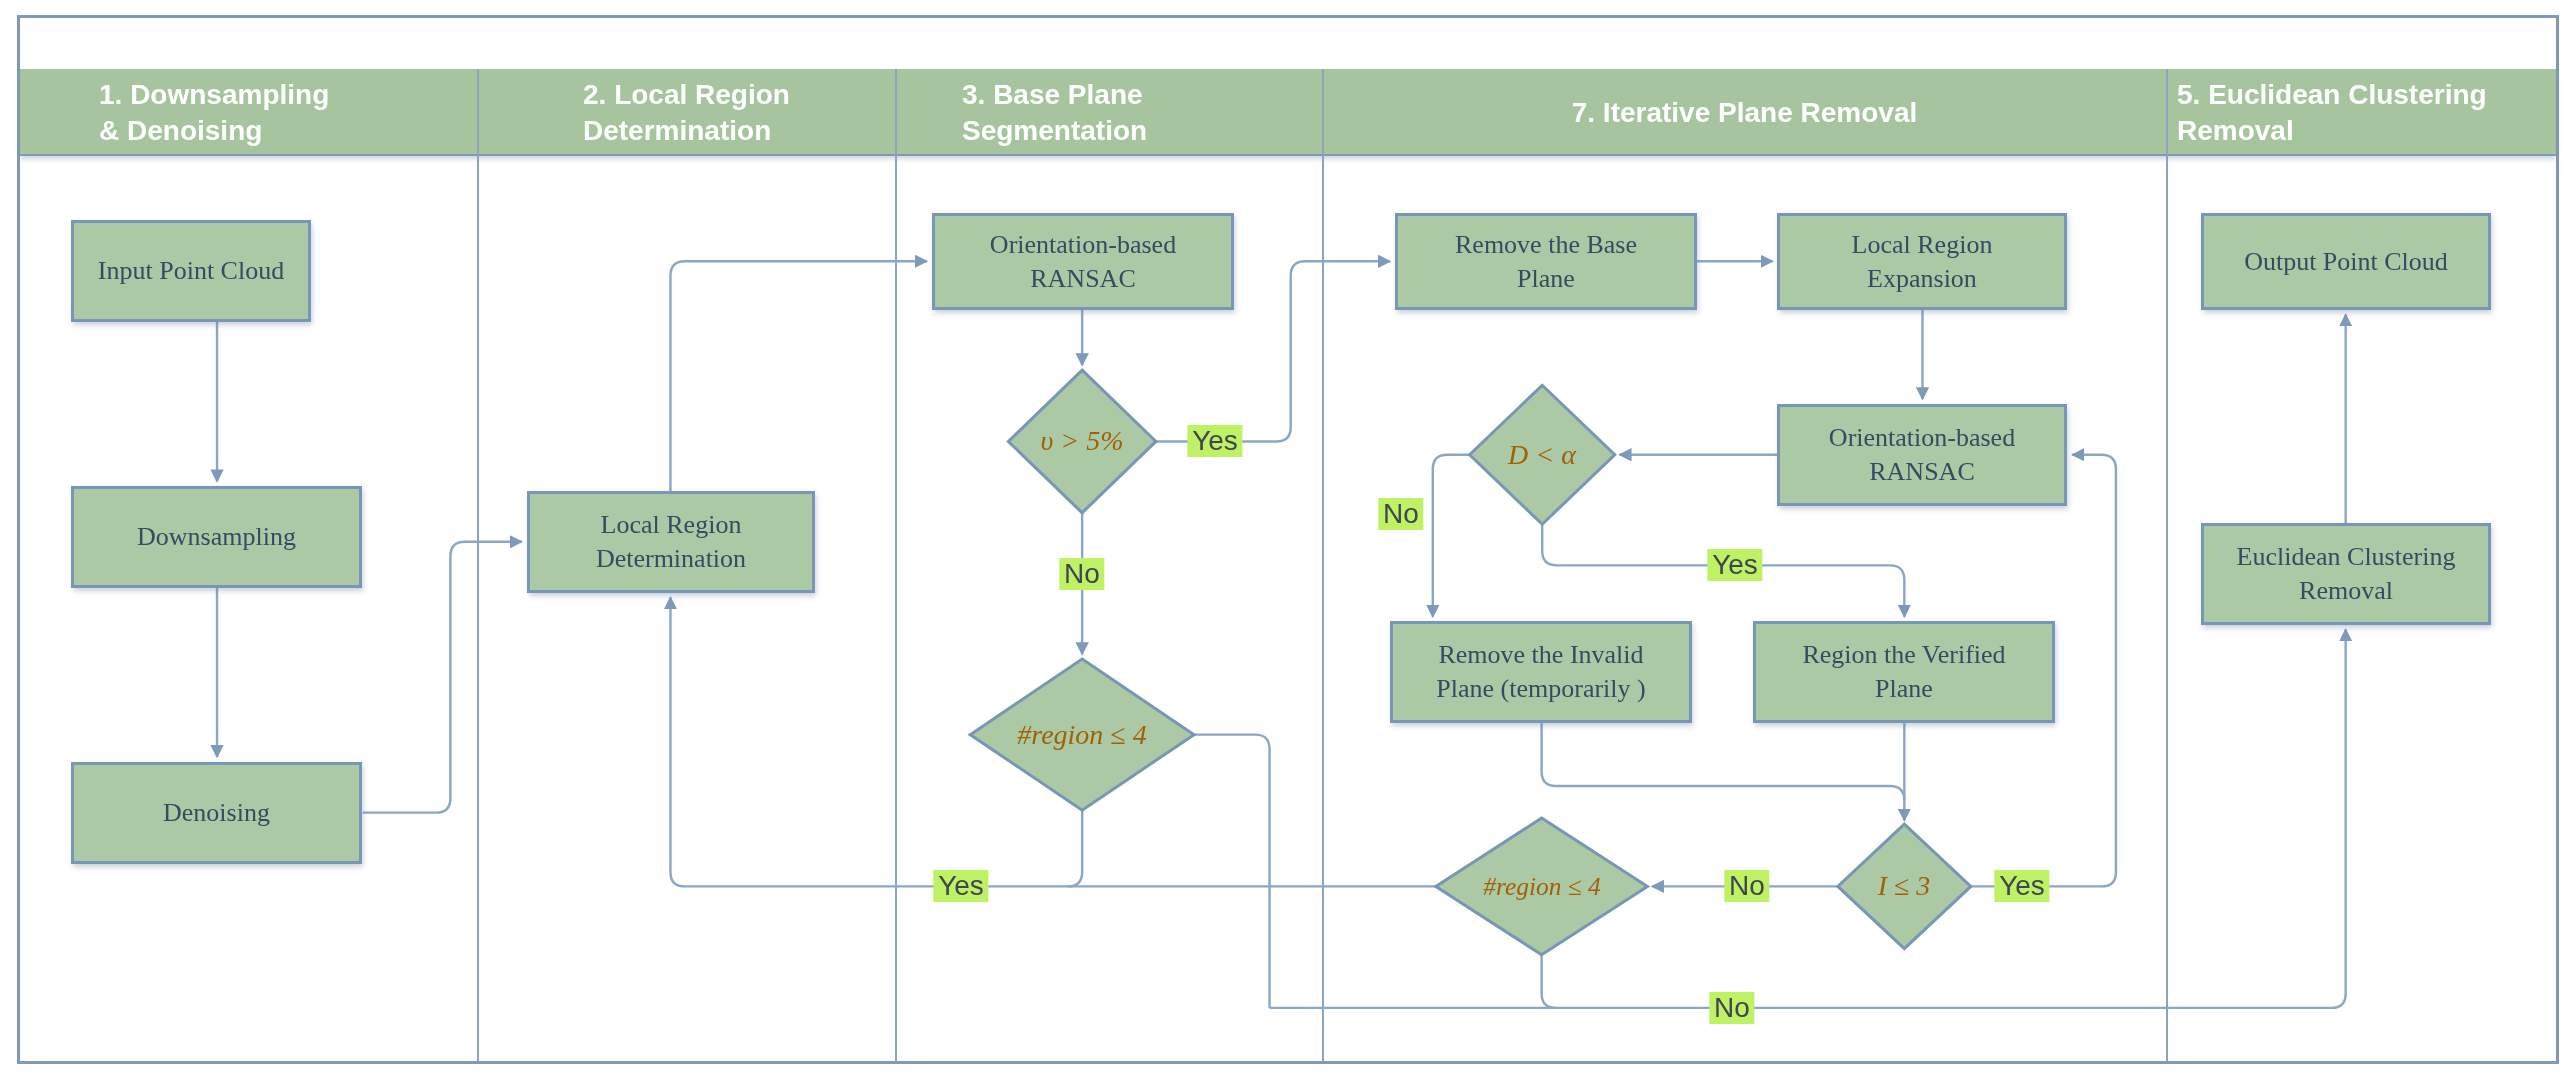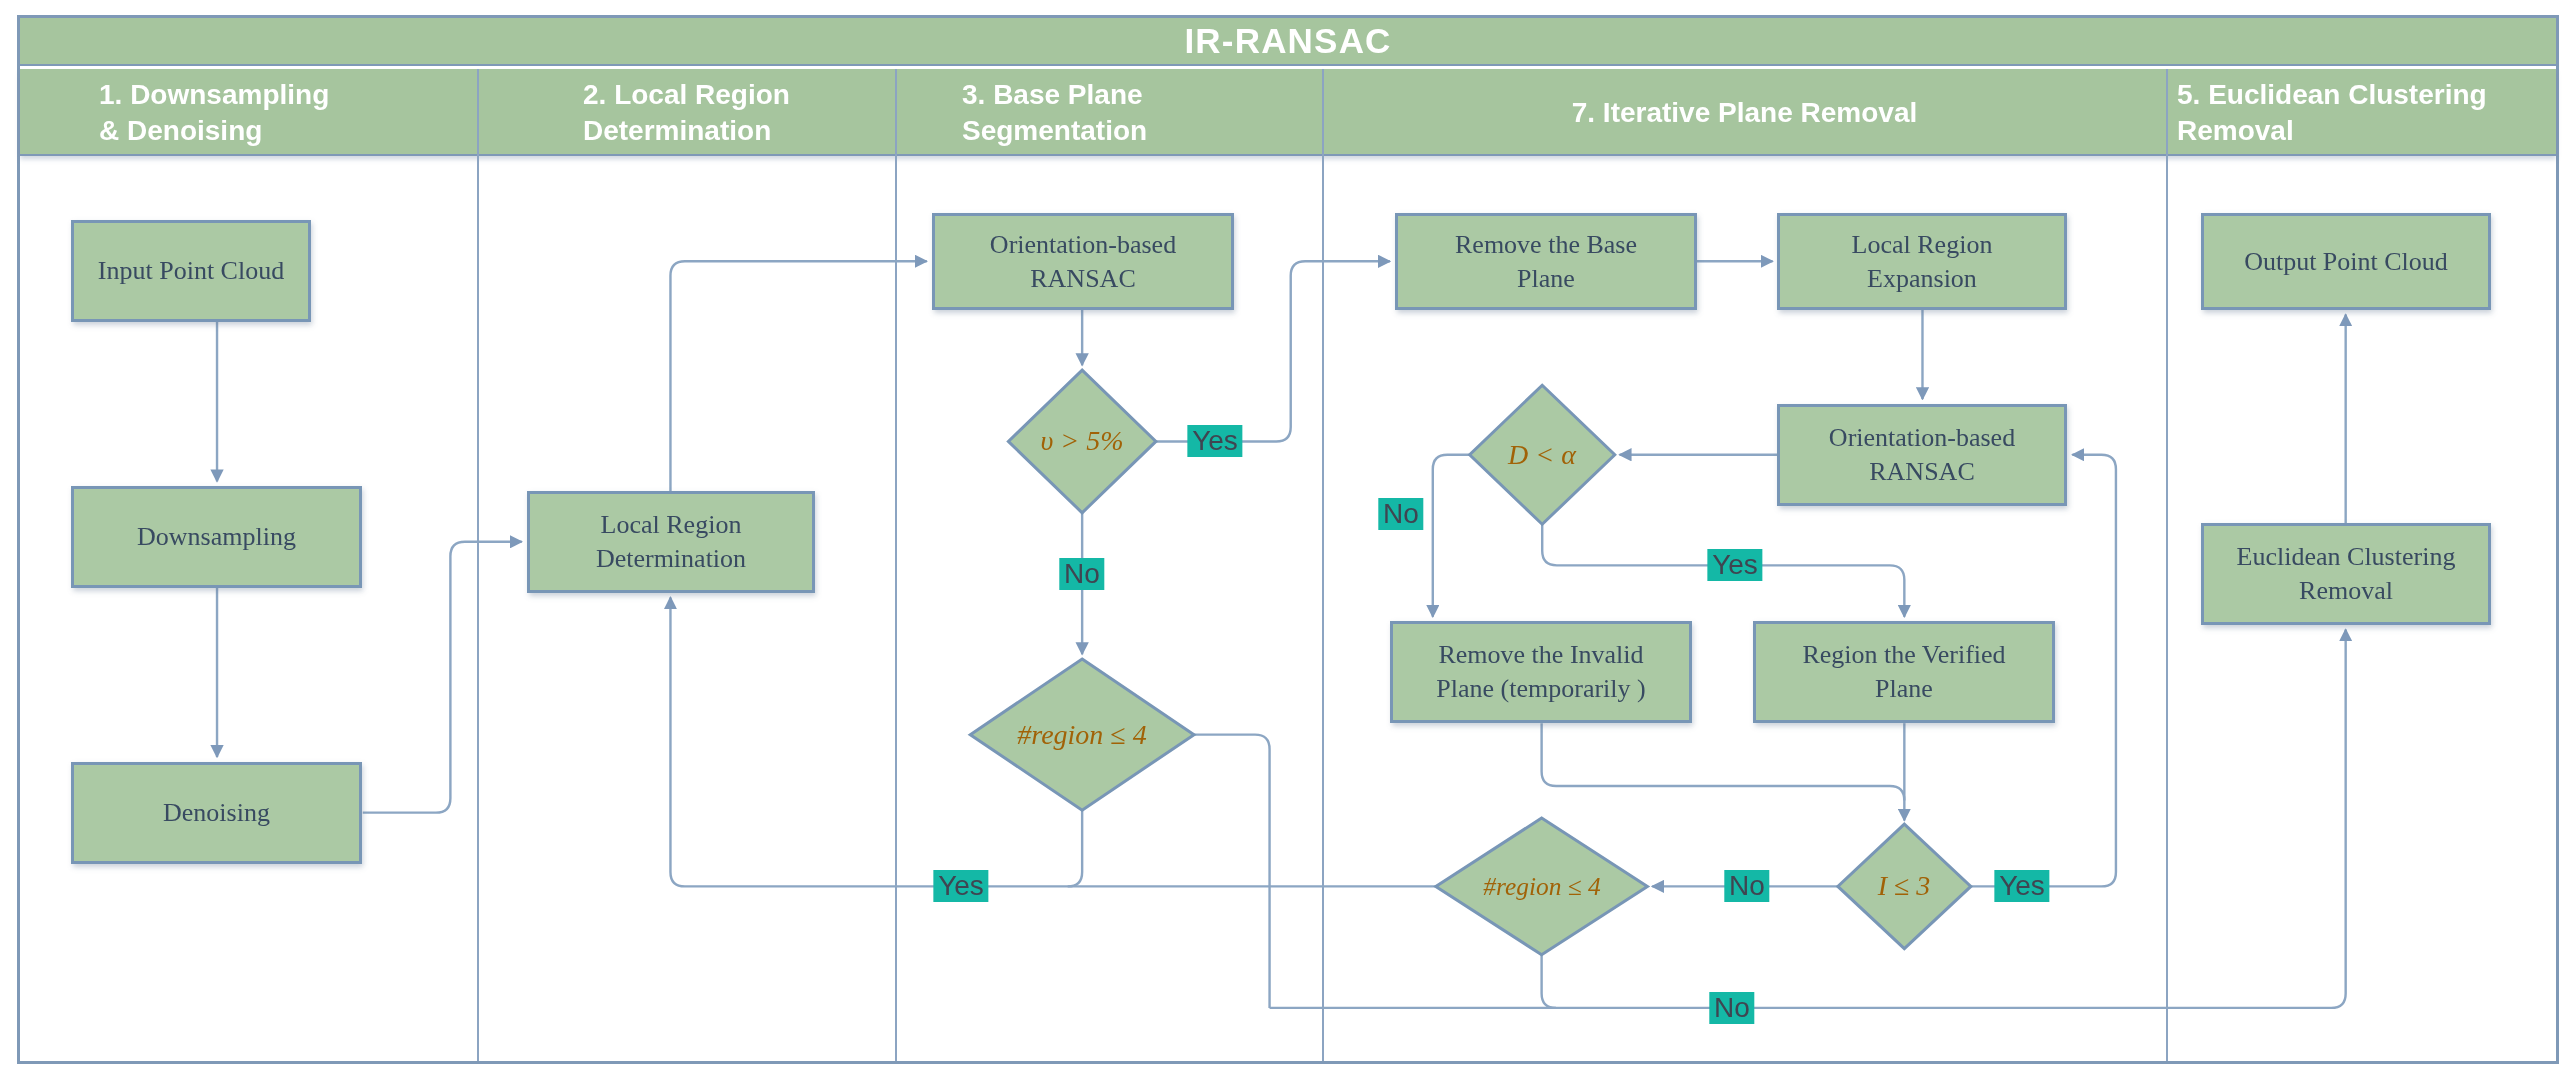--- a/index.html
+++ b/index.html
@@ -19,33 +19,30 @@
   .vsep{position:absolute;top:69px;height:992px;width:1.8px;background:#8ca4c2;}
   .wires{position:absolute;left:0;top:0;width:2576px;height:1083px;}
   .node{position:absolute;background:#abc9a4;border:3px solid #7896b6;box-sizing:border-box;
         display:flex;flex-direction:column;align-items:center;justify-content:center;
         font-family:"Liberation Serif", serif;font-size:26px;line-height:1.3;color:#384a61;
         text-align:center;box-shadow:2.4px 3px 5.4px rgba(100,120,145,0.35);}
   .dlabel{position:absolute;transform:translate(-50%,-50%);
           font-family:"Liberation Serif", serif;font-style:italic;font-size:28px;color:#a16207;
           white-space:nowrap;text-align:center;}
   .dlabel.small{font-size:25.4px;}
-  .elabel{position:absolute;transform:translate(-50%,-50%);background:#14b8a6;padding:0 4.8px;
+  .elabel{position:absolute;transform:translate(-50%,-50%);background:#bef264;padding:0 4.8px;
           font-family:"Liberation Sans", sans-serif;font-size:28px;color:#3f4551;white-space:nowrap;}
 </style>
 </head>
 <body>
 
 <div class="stage">
 
   <div class="frame"></div>
 
-  <div class="title-band">
-    <span>IR-RANSAC</span>
-  </div>
 
   <div class="header-band"></div>
   <div class="col-header" style="left:99px;width:363px;">
     <span>1. Downsampling</span>
     <span>&amp; Denoising</span>
   </div>
   <div class="col-header" style="left:583px;width:302px;">
     <span>2. Local Region</span>
     <span>Determination</span>
   </div>

